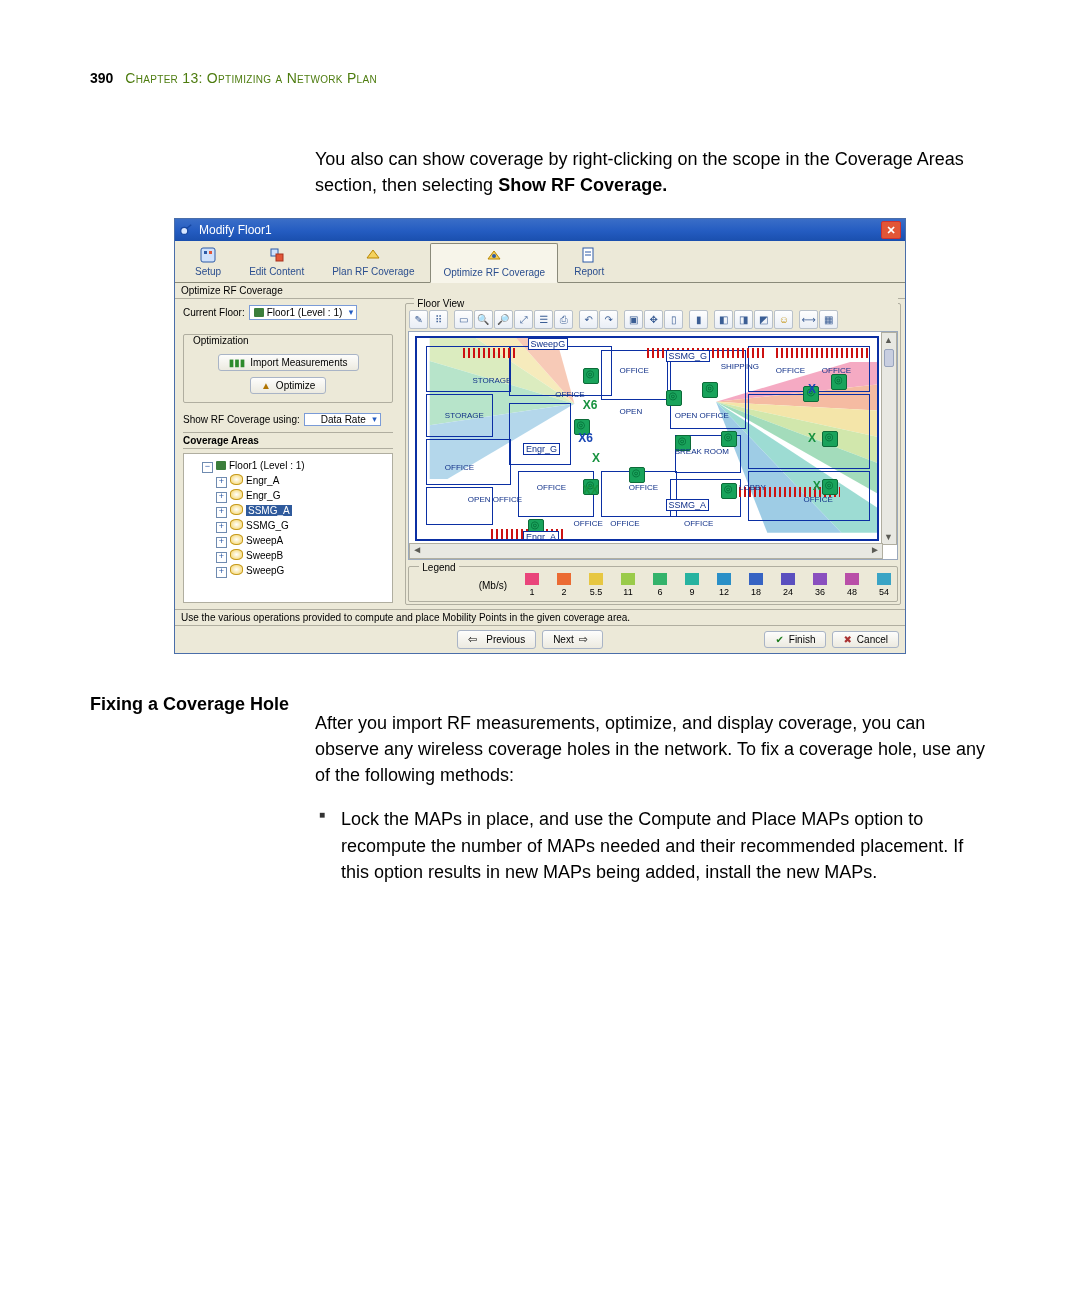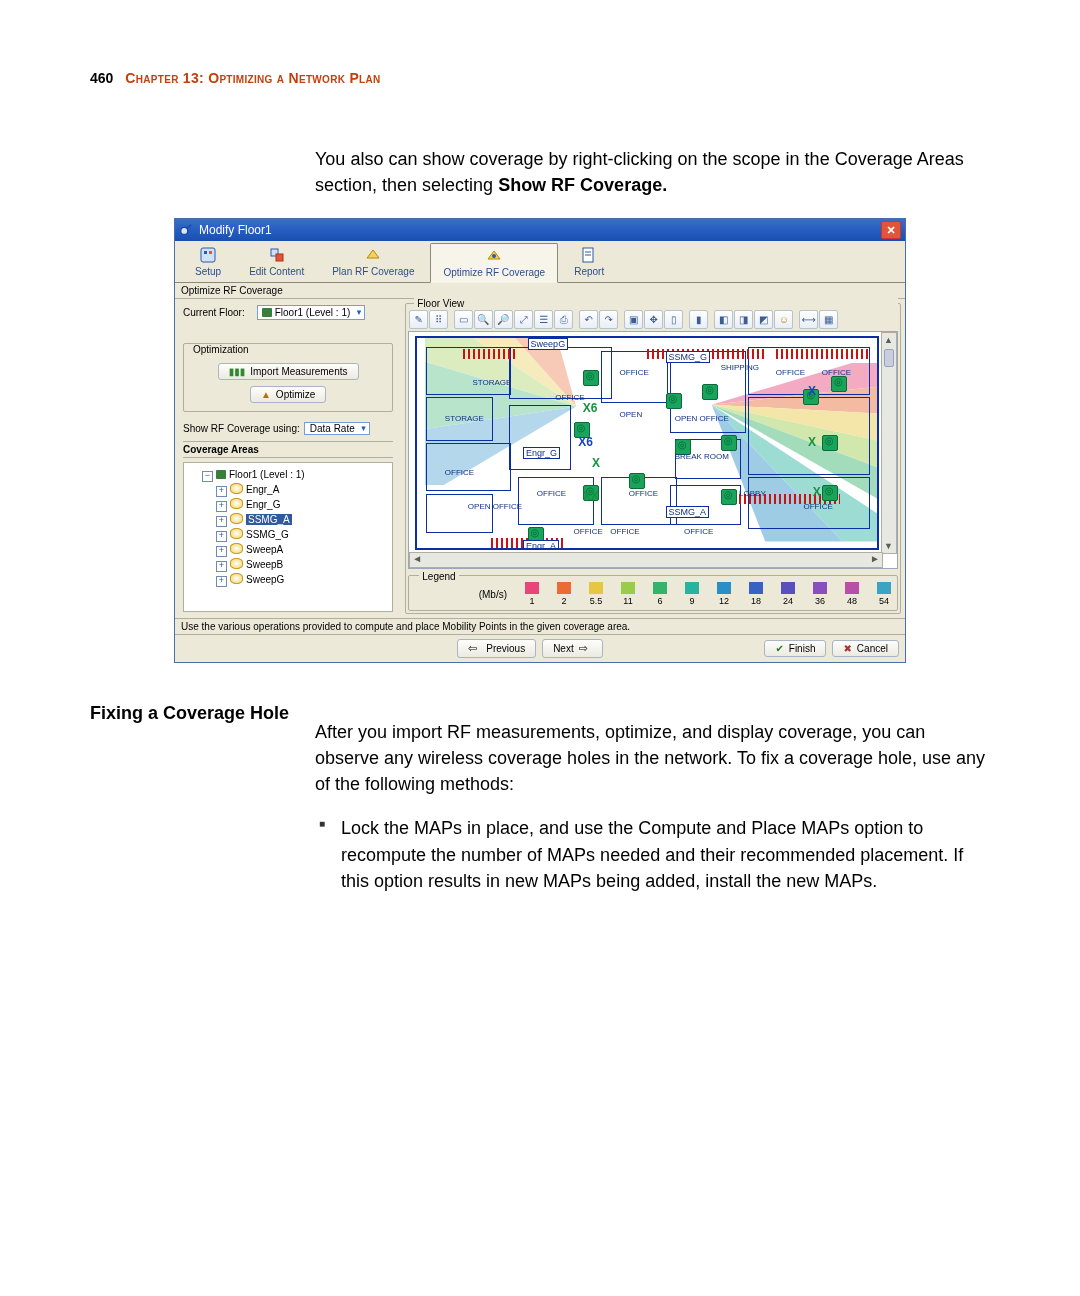--- a/index.html
+++ b/index.html
@@ -21,21 +21,21 @@
 
   
   .runhdr {
     display: flex;
     align-items: baseline;
     gap: 12px;
     font-size: 14px;
     margin-bottom: 60px;
   }
   .runhdr .pnum { font-weight: 700; }
-  .runhdr .chap { font-variant: small-caps; letter-spacing: .3px; color:#c2410c;font-weight:bold; }
+  .runhdr .chap { font-variant: small-caps; letter-spacing: .3px; color:#4d7c0f; }
 
   .bodycol {
     margin-left: 225px;
     font-size: 18px;
     line-height: 1.45;
   }
   .bodycol p { margin: 0 0 20px 0; }
   .strong { font-weight: 700; }
 
   .two-col {
@@ -119,21 +119,21 @@
 
   .work {
     display:flex;
     background:#ece9d8;
   }
   .side {
     width: 230px;
     padding:6px 8px;
     box-sizing:border-box;
   }
-  .cur-floor { margin-bottom:23px; display:flex; align-items:center; gap:12px; }
+  .cur-floor { margin-bottom:14px; display:flex; align-items:center; gap:4px; }
   .floor-dd {
     border:1px solid #7a9bd7;
     background:#fff;
     padding:1px 14px 1px 4px;
     font-size:10px;
     position:relative;
     color:#000;
   }
   .floor-dd::after { content:"▾"; position:absolute; right:3px; top:1px; color:#245cc1; font-size:9px; }
   .floor-dd .flr-ico { display:inline-block;width:10px;height:9px;background:#3b7e3b;border-radius:1px;margin-right:3px;vertical-align:-1px;}
@@ -153,21 +153,21 @@
     border:1px solid #a9b4c6;
     border-radius:3px;
     background:linear-gradient(#fdfdfc,#eceae0);
     padding:2px 10px;
     font-size:10px;
     display:flex;align-items:center;gap:5px;
   }
 
   .show-row { display:flex; align-items:center; gap:4px; font-size:10px; margin-bottom:4px;}
   .dd-small {
-    border:1px solid #7a9bd7;background:#fff;padding:0 14px 0 5px;font-size:10px;position:relative;
+    border:1px solid #7a9bd7;background:#fff;padding:0 14px 0 16px;font-size:10px;position:relative;
   }
   .dd-small::after{content:"▾";position:absolute;right:3px;top:0;color:#245cc1;font-size:9px;}
 
   .cov-title {
     font-weight:700; font-size:10px;
     border-top:1px solid #b0aea0;
     border-bottom:1px solid #b0aea0;
     padding:2px 0; margin:6px 0 4px 0;
   }
   .tree-wrap {
@@ -249,21 +249,21 @@
     padding:4px 6px;display:flex;align-items:center;gap:6px;
   }
   .spacer{flex:1;}
   .chev-l,.chev-r{font-size:11px;margin-right:4px;}
 </style>
 </head>
 <body>
 <div class="page">
 
   <div class="runhdr">
-    <span class="pnum">460</span>
+    <span class="pnum">390</span>
     <span class="chap">Chapter 13: Optimizing a Network Plan</span>
   </div>
 
   <div class="bodycol">
     <p><span>You also can show coverage by right-clicking on the scope in the Coverage Areas section, then selecting </span><span class="strong">Show RF Coverage.</span></p>
   </div>
 
   <div class="shot">
 
     <div class="title-bar">

